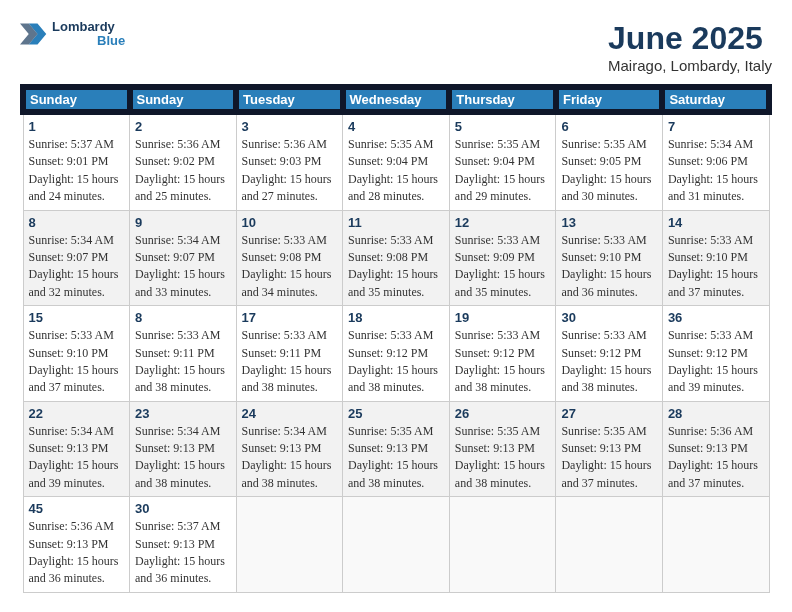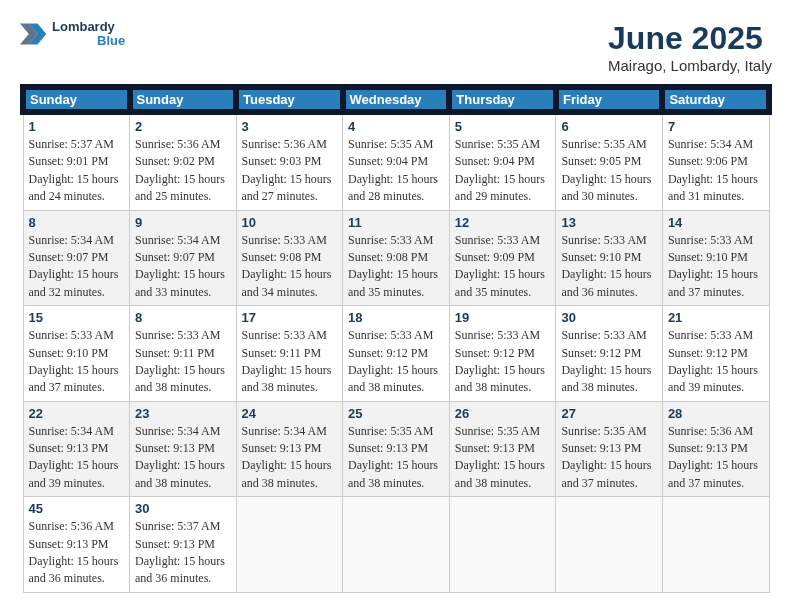--- a/index.html
+++ b/index.html
@@ -282,21 +282,21 @@
       </td>
         <td>
         <span class="day-num">30</span>
         <div class="day-info">
           Sunrise: 5:33 AM<br>
           Sunset: 9:12 PM<br>
           Daylight: 15 hours and 38 minutes.
         </div>
       </td>
         <td>
-        <span class="day-num">21</span>
+        <span class="day-num">36</span>
         <div class="day-info">
           Sunrise: 5:33 AM<br>
           Sunset: 9:12 PM<br>
           Daylight: 15 hours and 39 minutes.
         </div>
       </td>
       </tr>
       <tr>
         <td>
         <span class="day-num">22</span>

